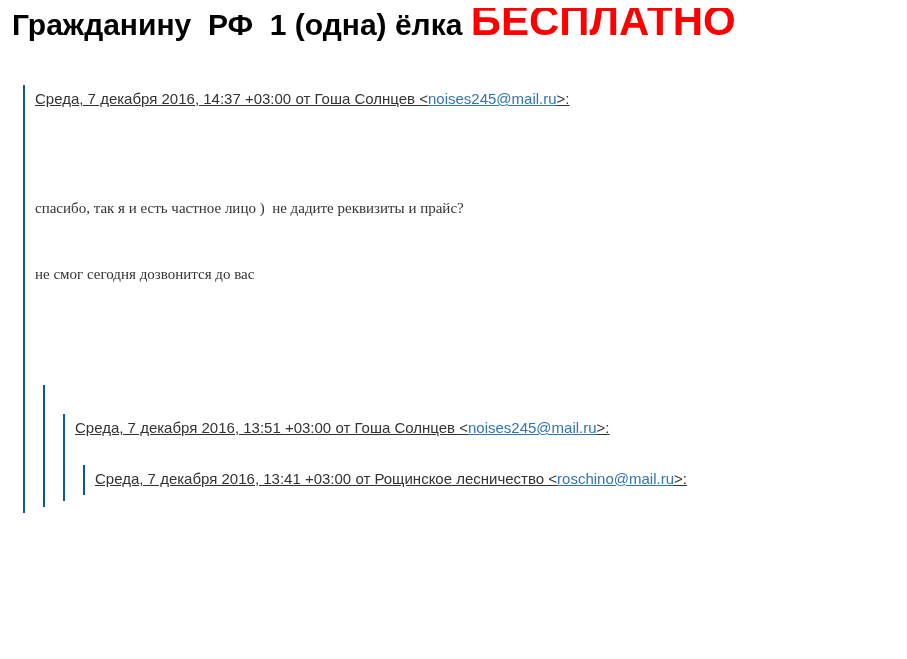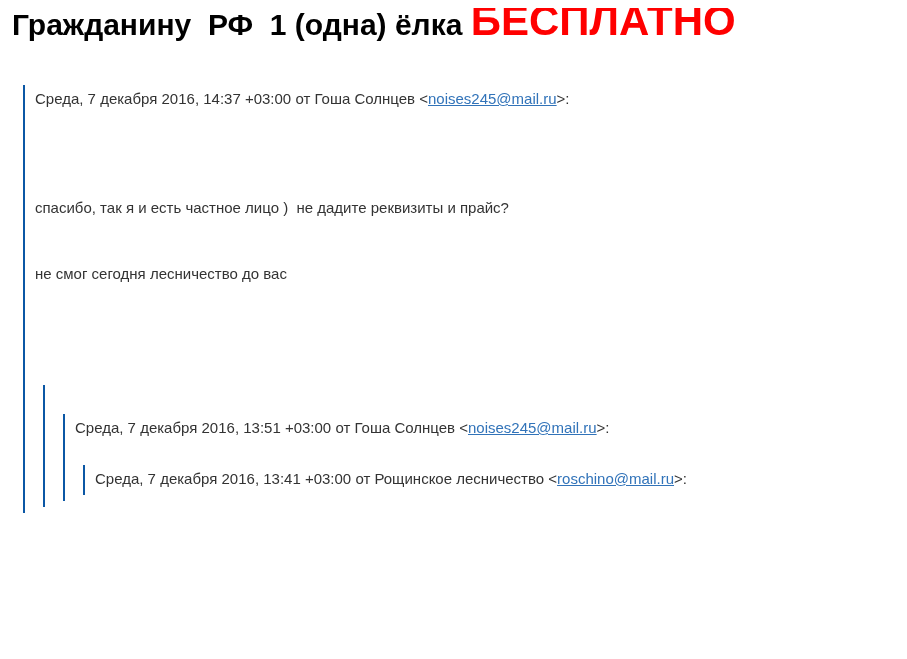--- a/index.html
+++ b/index.html
@@ -37,43 +37,44 @@
     border-left: 2px solid var(--quote_border, #0b57a5);
     padding: 4px 0 6px 10px;
   }
   .q1 { margin: 41px 8px 0 23px; }
   .q2 { margin: 56px 0 0 8px; }
   .q3 { margin: 25px 0 0 8px; }
   .q4 { margin: 27px 0 0 8px; }
   .q-header {
     line-height: 20px;
     white-space: pre-wrap;
+    text-decoration: underline;
   }
   .q-body {
     white-space: pre-wrap;
   }
-  .q1 > .q-body { margin-top: 44px; }
+  .q1 > .q-body { margin-top: 44px; font-family: Liberation Serif, serif; }
   .q2 > .q-body { margin-top: 46px; }
   .q3 > .q-body { margin-top: 39px; }
   a.email-link {
     color: var(--link_email, #3173b9);
     text-decoration: underline;
     cursor: pointer;
   }
 </style>
 </head>
 <body>
 
 <h1 class="page-title"><span>Гражданину  РФ  1 (одна) ёлка </span><span class="title-highlight">БЕСПЛАТНО</span></h1>
 
 <div class="quote q1">
   <div class="q-header"><span>Среда, 7 декабря 2016, 14:37 +03:00 от Гоша Солнцев &lt;</span><a class="email-link" href="#">noises245@mail.ru</a><span>&gt;:</span></div>
   <div class="q-body">
     <div>спасибо, так я и есть частное лицо )  не дадите реквизиты и прайс?</div>
-    <div>не смог сегодня лесничество до вас</div>
+    <div>не смог сегодня дозвонится до вас</div>
   </div>
 
   <div class="quote q2">
 
     <div class="quote q3">
       <div class="q-header"><span>Среда, 7 декабря 2016, 13:51 +03:00 от Гоша Солнцев &lt;</span><a class="email-link" href="#">noises245@mail.ru</a><span>&gt;:</span></div>
 
       <div class="quote q4">
         <div class="q-header"><span>Среда, 7 декабря 2016, 13:41 +03:00 от Рощинское лесничество &lt;</span><a class="email-link" href="#">roschino@mail.ru</a><span>&gt;:</span></div>
 

